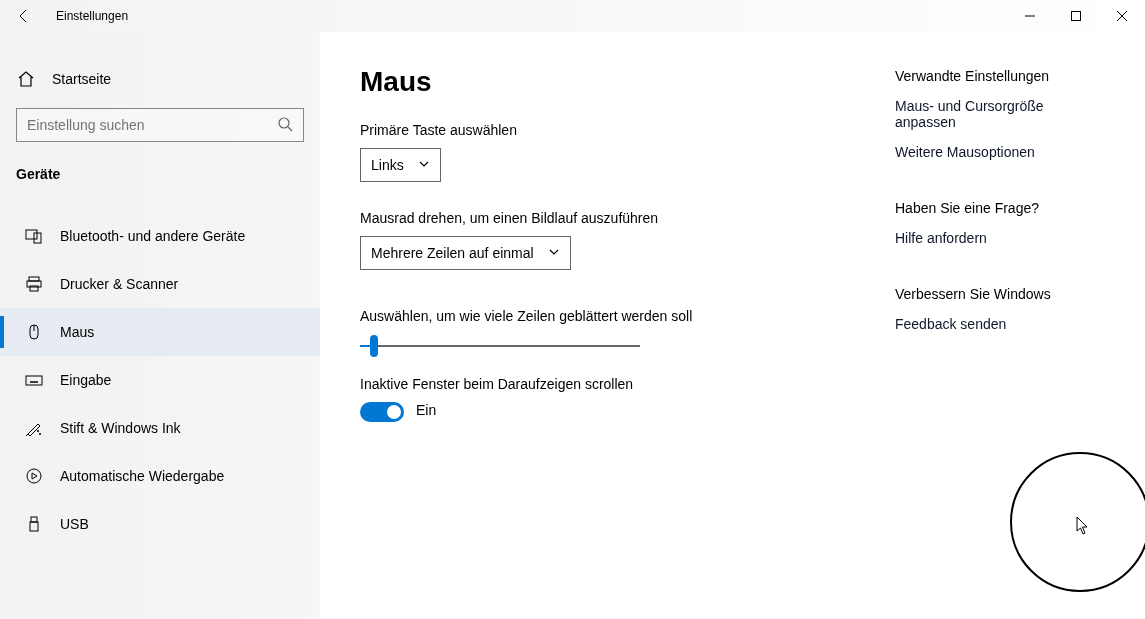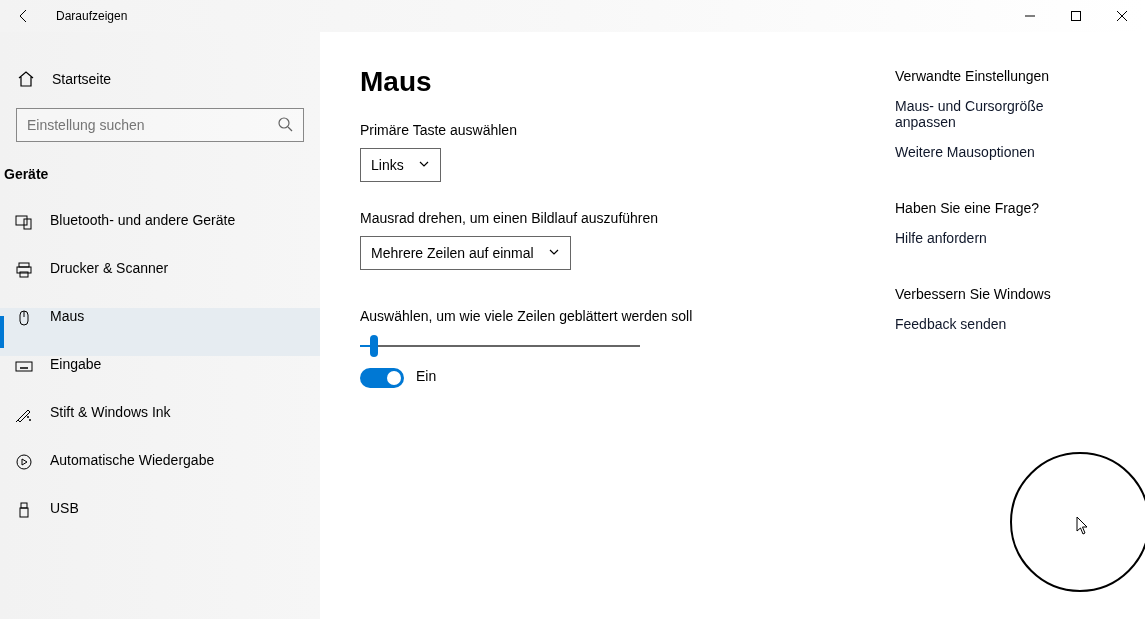--- a/index.html
+++ b/index.html
@@ -68,29 +68,29 @@
     background: rgba(255,255,255,0.3);
   }
   .search-wrap input {
     flex:1; border:none; outline:none; background:transparent;
     font-size: 14px;
   }
   .search-wrap .srch-icon { width:16px; height:16px; opacity:.6; }
 
   .category {
     font-weight: 600;
-    padding: 6px 16px 12px 4px;
+    padding: 6px 16px 12px 16px;
     font-size: 14px;
   }
 
   .nav { margin-top: 18px; }
   .nav-item {
-    display:flex; align-items:flex-start;
+    display:flex; align-items:center;
     height: 48px;
-    padding: 0 14px;
+    padding: 0 24px;
     gap: 16px;
     position: relative;
   }
   .nav-item.selected {
     background: rgba(0,120,215,0.06);
     background: #e6eef5;
     background: #e9eef3;
   }
   .nav-item.selected {
     background: #dfe8f0;
@@ -216,21 +216,21 @@
 </style>
 </head>
 <body>
 
 <div class="titlebar">
   <div class="back">
     <svg width="16" height="16" viewBox="0 0 16 16">
         <path d="M10 2 L4 8 L10 14" stroke="#000" stroke-width="1" fill="none"></path>
       </svg>
   </div>
-  <div class="title">Daraufzeigen</div>
+  <div class="title">Einstellungen</div>
   <div class="spacer"></div>
   <div class="win-controls">
     <div class="win-btn">
       <svg viewBox="0 0 10 10">
           <line x1="0" y1="5" x2="10" y2="5" stroke="#000" stroke-width="1"></line>
         </svg>
     </div>
     <div class="win-btn">
       <svg viewBox="0 0 10 10">
           <rect x="0.5" y="0.5" width="9" height="9" stroke="#000" stroke-width="1" fill="none"></rect>
@@ -374,20 +374,21 @@
         </span>
       </div>
 
       <div class="setting-label" style="margin-top:38px">Auswählen, um wie viele Zeilen geblättert werden soll</div>
       <div class="slider">
         <div class="track"></div>
         <div class="track-fill"></div>
         <div class="thumb"></div>
       </div>
 
+      <div class="setting-label" style="margin-top:18px">Inaktive Fenster beim Daraufzeigen scrollen</div>
       <div class="toggle-row">
         <div class="toggle">
           <div class="knob"></div>
         </div>
         <span>Ein</span>
       </div>
     </div>
 
     <div class="side-col">
       <div class="side-heading">Verwandte Einstellungen</div>

